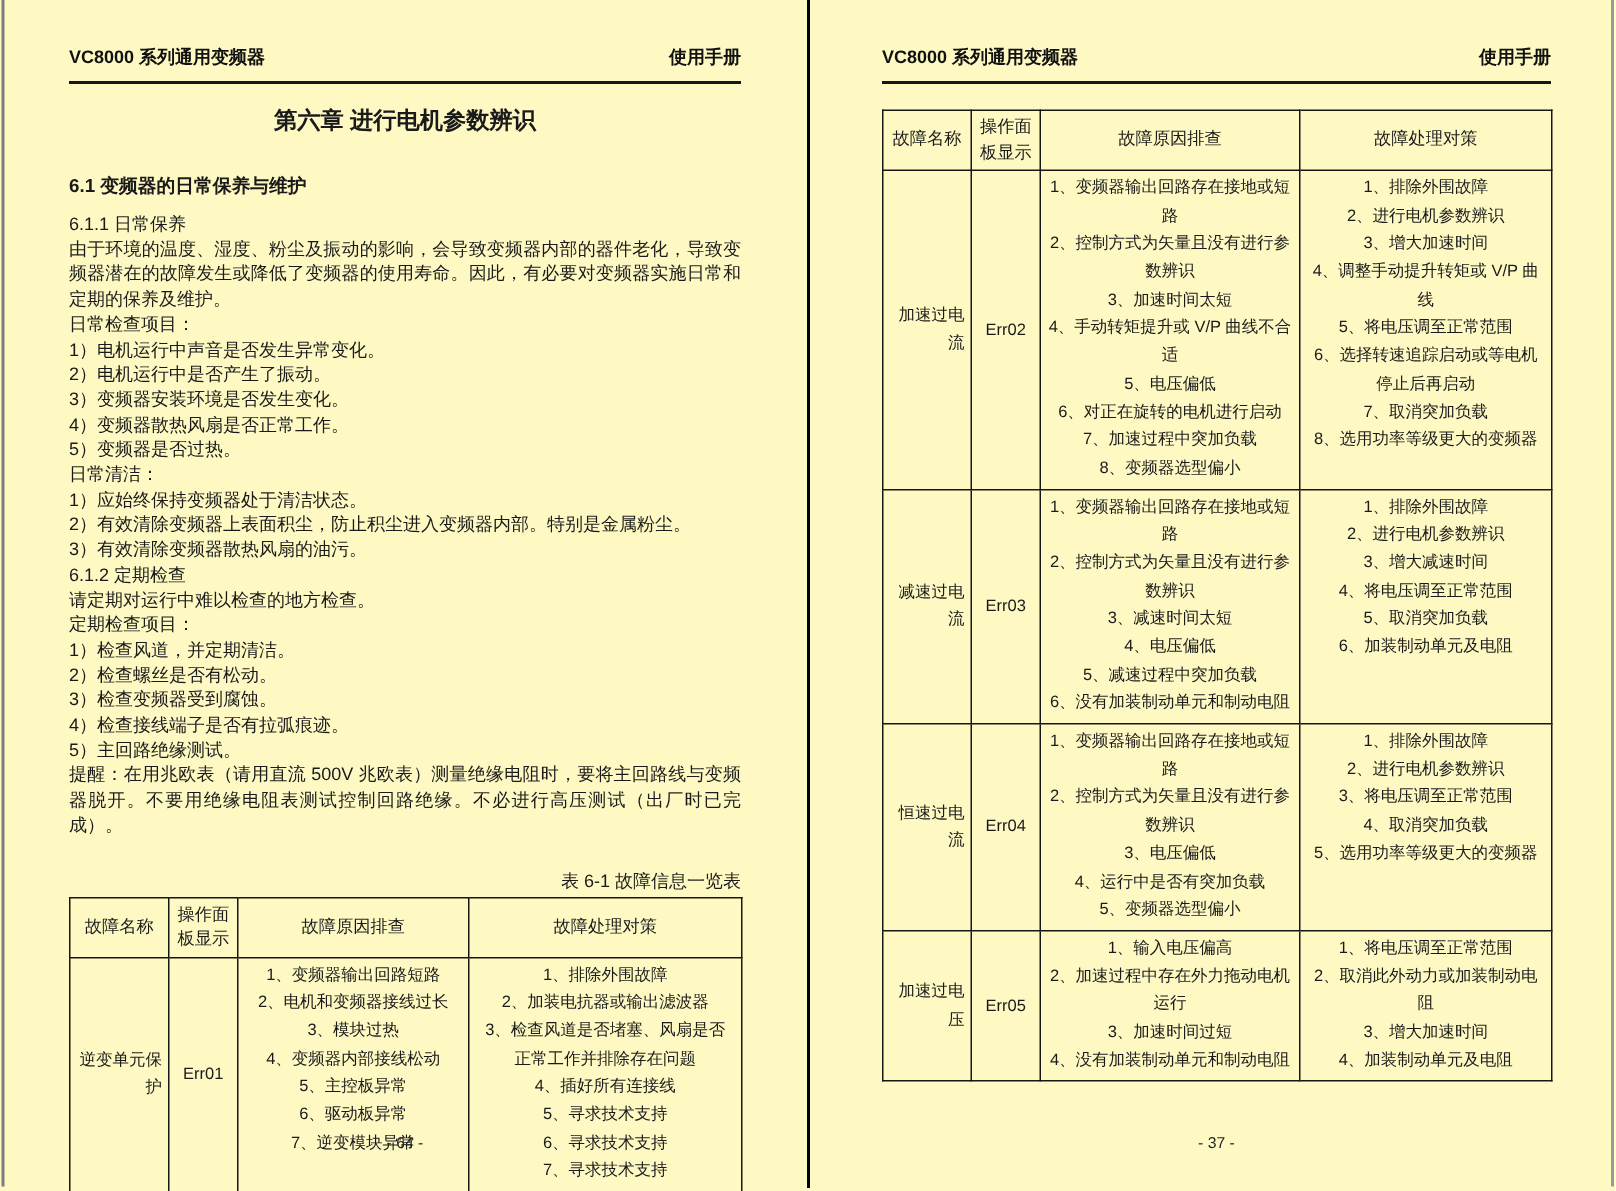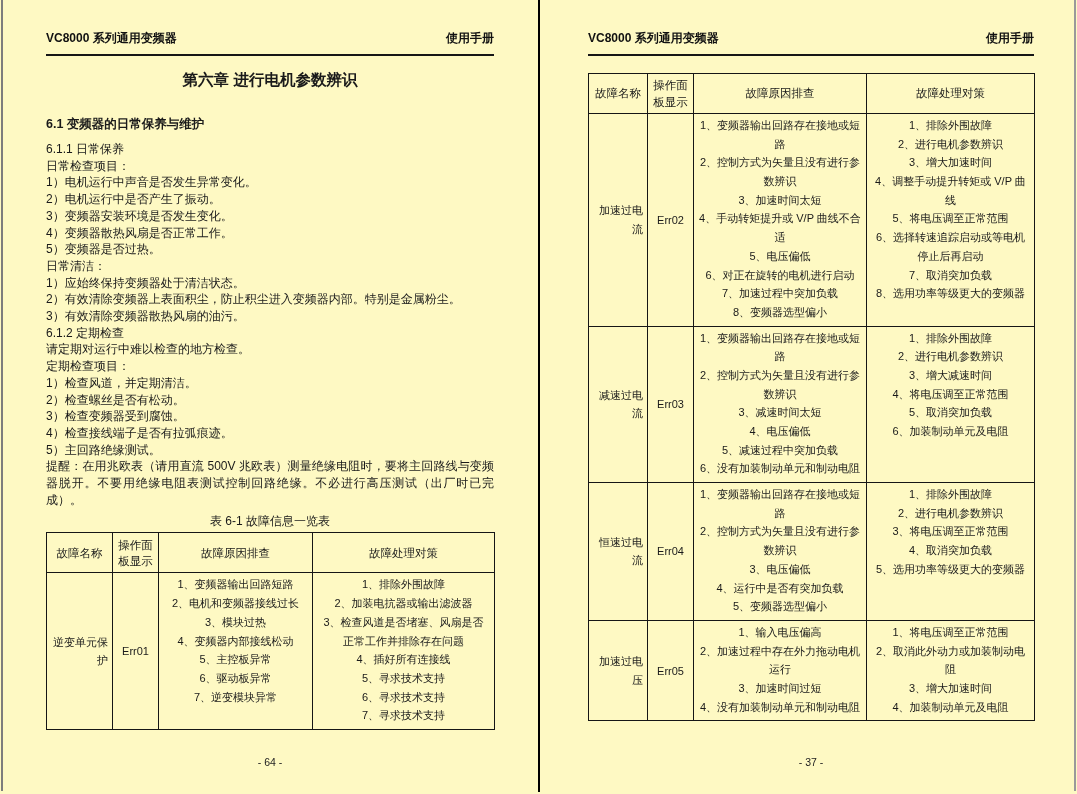--- a/index.html
+++ b/index.html
@@ -29,21 +29,21 @@
 
   .chapter-title { margin-top: 14px; text-align: center; font-size: 15.5px; font-weight: bold; }
   .section-title { margin-top: 25px; font-size: 12.5px; font-weight: bold; }
 
   .body-block {
     font-size: 12px; line-height: 16.7px;
     white-space: pre-line; text-align: justify;
   }
   .body-block.first { margin-top: 8px; }
 
-  .table-caption { margin-top: 5px; text-align: center; font-size: 12px; }
+  .table-caption { margin-top: 20px; text-align: right; font-size: 12px; }
 
   table.fault-table { border-collapse: collapse; width: 100%; table-layout: fixed; margin-top: 2px; }
   .page-right table.fault-table { margin-top: 17px; }
   table.fault-table th, table.fault-table td { border: 1.5px solid #161616; font-weight: normal; }
   table.fault-table th {
     font-size: 11.5px; text-align: center; vertical-align: middle;
     height: 40px; line-height: 1.4; padding: 2px 2px;
   }
   td.cell-name  { font-size: 11px; vertical-align: middle; text-align: right; padding: 2px 4px; line-height: 1.7; }
   td.cell-code  { font-size: 11px; vertical-align: middle; text-align: center; padding: 2px 1px; }
@@ -65,20 +65,21 @@
   <section class="page page-left">
     <header class="page-header">
       <span>VC8000 系列通用变频器</span>
       <span>使用手册</span>
     </header>
 
     <h1 class="chapter-title">第六章 进行电机参数辨识</h1>
     <h2 class="section-title">6.1 变频器的日常保养与维护</h2>
 
     <div class="body-block first">6.1.1 日常保养</div>
+    <div class="body-block">由于环境的温度、湿度、粉尘及振动的影响，会导致变频器内部的器件老化，导致变频器潜在的故障发生或降低了变频器的使用寿命。因此，有必要对变频器实施日常和定期的保养及维护。</div>
     <div class="body-block">日常检查项目：
 1）电机运行中声音是否发生异常变化。
 2）电机运行中是否产生了振动。
 3）变频器安装环境是否发生变化。
 4）变频器散热风扇是否正常工作。
 5）变频器是否过热。</div>
     <div class="body-block">日常清洁：
 1）应始终保持变频器处于清洁状态。
 2）有效清除变频器上表面积尘，防止积尘进入变频器内部。特别是金属粉尘。
 3）有效清除变频器散热风扇的油污。</div>

